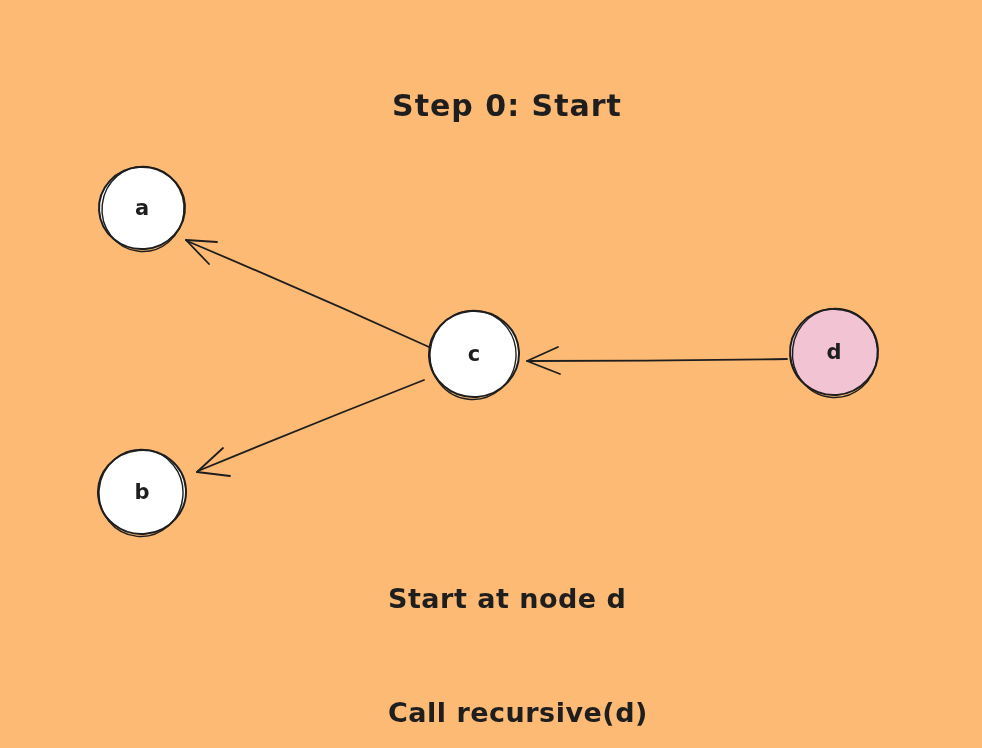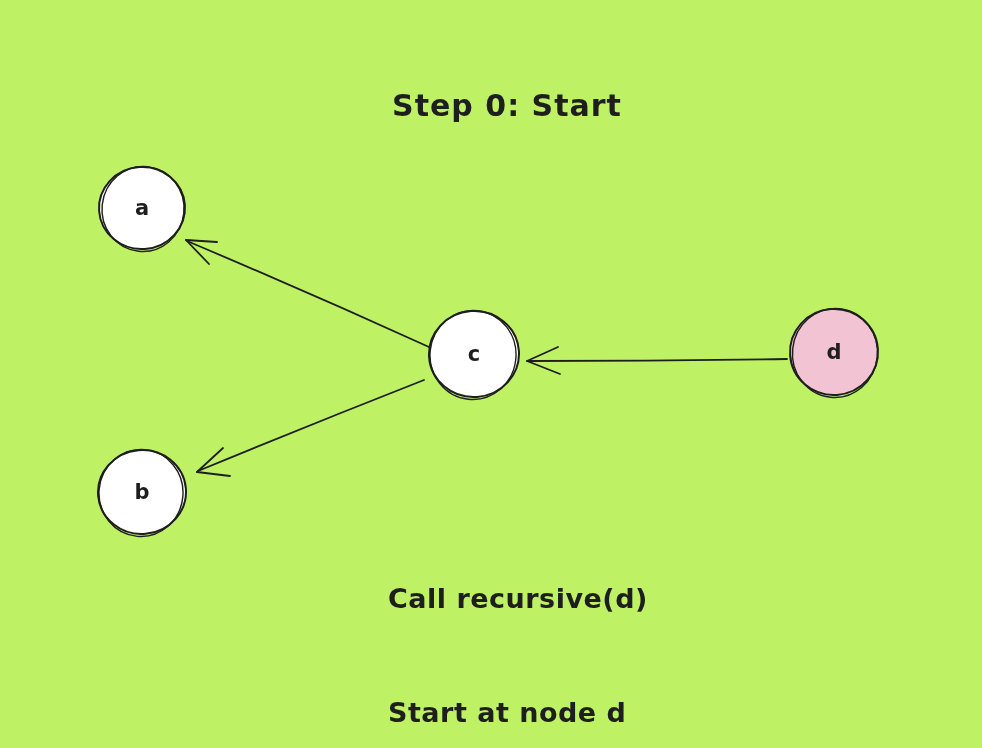--- a/index.html
+++ b/index.html
@@ -4,21 +4,21 @@
 <style>
   html, body {
     margin: 0;
     padding: 0;
     background: #ffffff;
   }
   .canvas {
     position: relative;
     width: 982px;
     height: 748px;
-    background: #bef264;
+    background: #fdba74;
     overflow: hidden;
     font-family: "DejaVu Sans", "Liberation Sans", sans-serif;
   }
   svg.graph {
     position: absolute;
     left: 0;
     top: 0;
   }
   .title-text {
     font-family: "DejaVu Sans", sans-serif;
@@ -108,19 +108,19 @@
     </g>
 
     <g>
       <ellipse class="node-outline" cx="834" cy="352" rx="44" ry="43" transform="rotate(-4 834 352)" fill="#f2c4d3"></ellipse>
       <ellipse class="node-outline-2" cx="835" cy="353" rx="42.5" ry="44.5" transform="rotate(6 835 353)"></ellipse>
       <text class="node-label" x="834" y="359">d</text>
     </g>
   </svg>
 
   <div class="annotation">
+    <div>Start at node d</div>
     <div>Call recursive(d)</div>
-    <div>Start at node d</div>
     
     
   </div>
 
 </div>
 
 </body></html>

